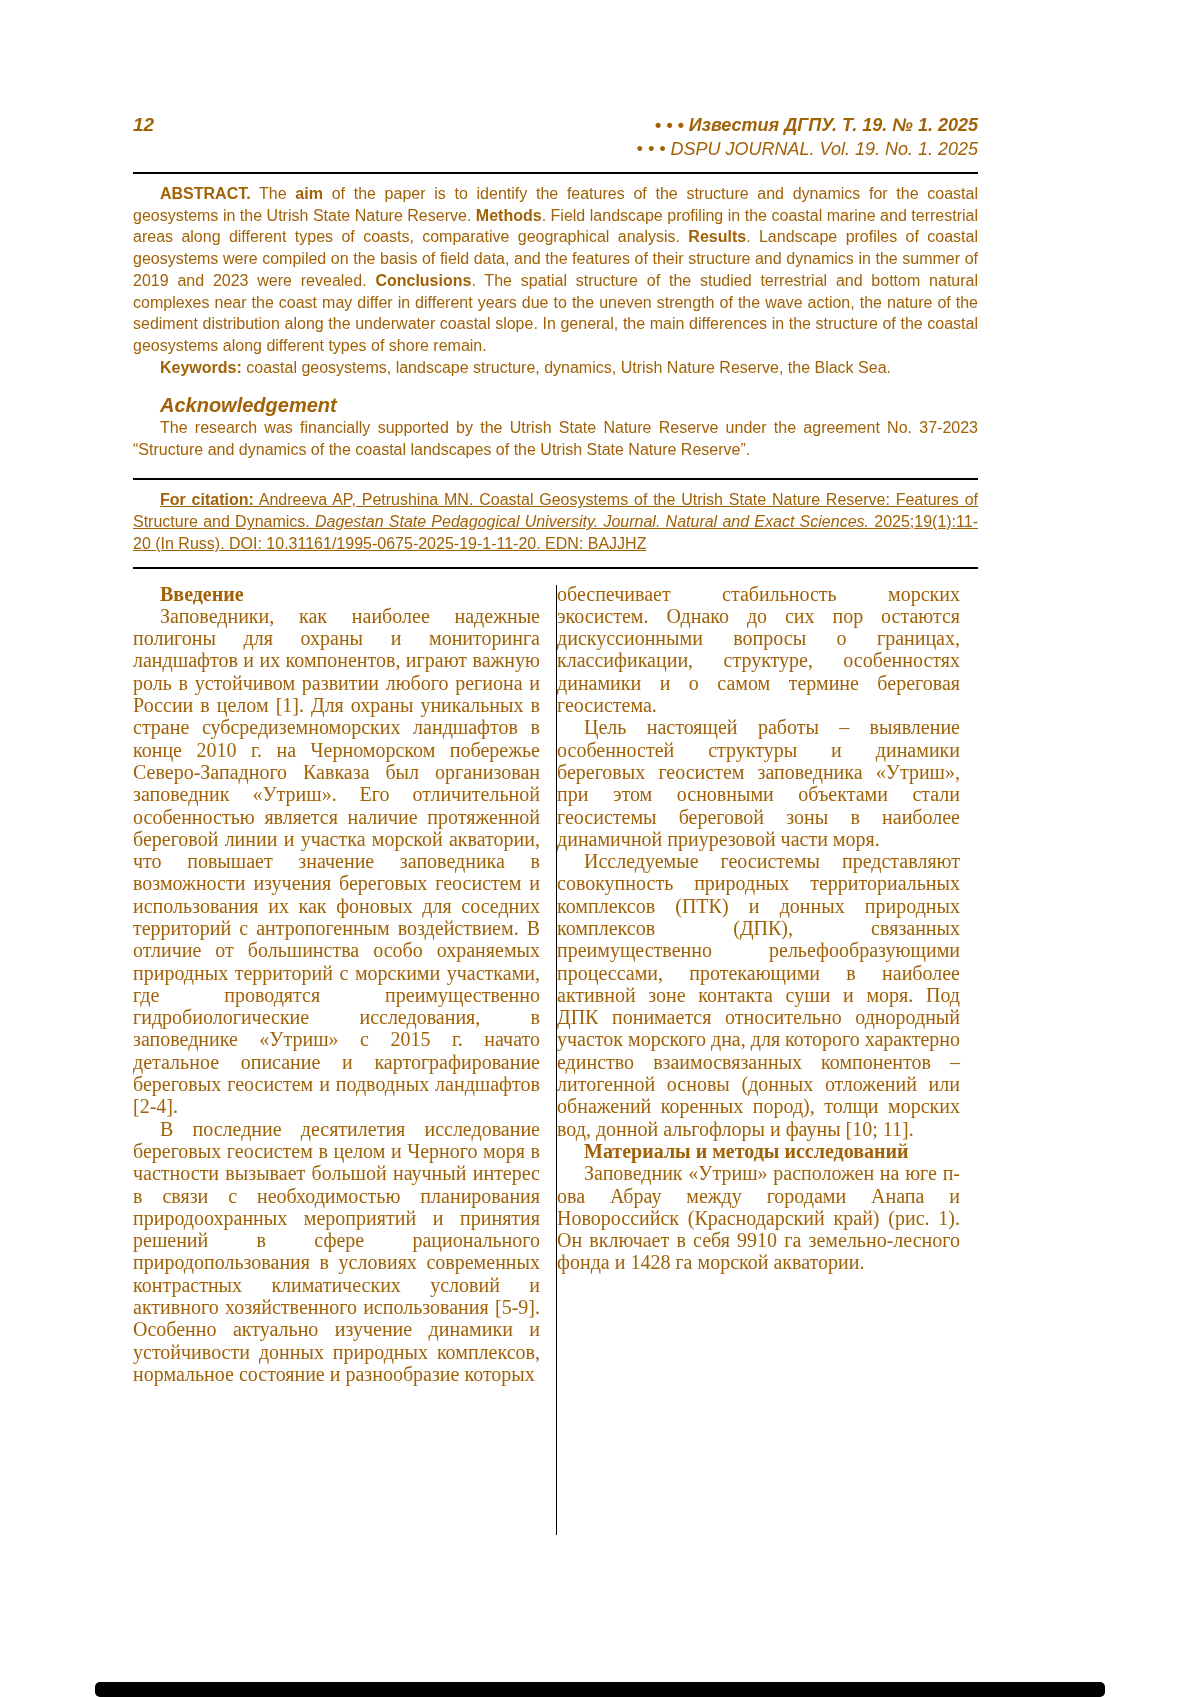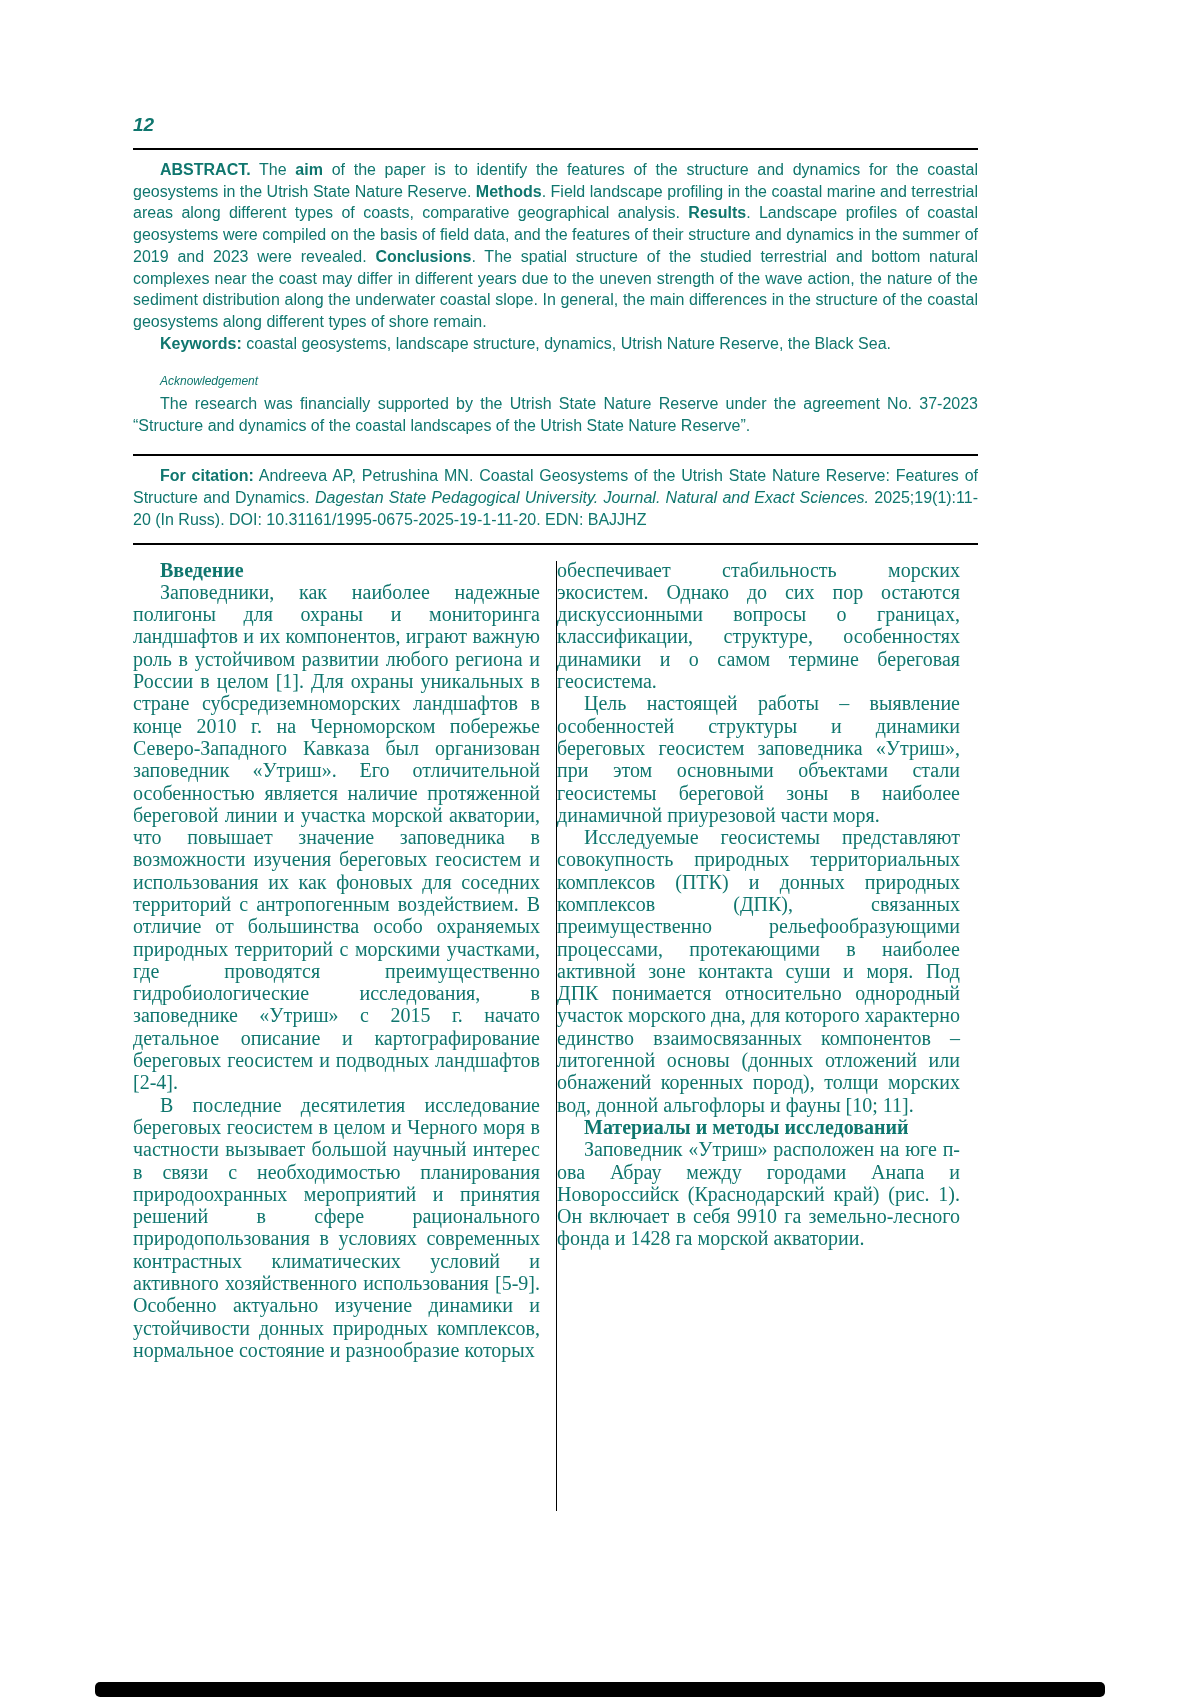--- a/index.html
+++ b/index.html
@@ -2,21 +2,21 @@
 <html lang="ru"><head>
 <meta charset="utf-8">
 <style>
   * { margin: 0; padding: 0; box-sizing: border-box; }
   html, body { background: #ffffff; }
   .page {
     position: relative;
     width: 1200px;
     height: 1697px;
     background: #ffffff;
-    color: #0f766e;
+    color: #a16207;
     overflow: hidden;
   }
   .content {
     position: absolute;
     left: 133px;
     top: 113px;
     width: 845px;
   }
 
   
@@ -49,27 +49,27 @@
     font-family: "Liberation Sans", sans-serif;
     font-size: 16px;
     line-height: 21.7px;
     text-align: justify;
   }
   .indent { text-indent: 27px; }
   .abstract-block { margin-top: 9px; }
   .ack-block { margin-top: 17px; }
   .ack-title {
     font-family: "Liberation Sans", sans-serif;
-    font-size: 12px;
+    font-size: 20px;
     line-height: 21.7px;
-    font-weight: normal;
+    font-weight: bold;
     font-style: italic;
     text-indent: 27px;
   }
-  .citation-block { padding: 9px 0 12px; }
+  .citation-block { padding: 9px 0 12px; text-decoration: underline; }
 
   
   .body-section {
     position: relative;
     margin-top: 14px;
     display: flex;
   }
   .col {
     font-family: "Liberation Serif", serif;
     font-size: 20px;
@@ -105,20 +105,24 @@
   }
 </style>
 </head>
 <body>
 
 <div class="page">
   <div class="content">
 
     <header class="running-head">
       <div class="page-number">12</div>
+      <div class="journal-lines">
+        <div class="journal-ru">• • • Известия ДГПУ. Т. 19. № 1. 2025</div>
+        <div class="journal-en">• • • DSPU JOURNAL. Vol. 19. No. 1. 2025</div>
+      </div>
     </header>
     <div class="rule rule-header"></div>
 
     <section class="abstract-block" lang="en">
       <p class="sans-p indent"><b>ABSTRACT.</b> The <b>aim</b> of the paper is to identify the features of the structure and dynamics for the coastal geosystems in the Utrish State Nature Reserve. <b>Methods</b>. Field landscape profiling in the coastal marine and terrestrial areas along different types of coasts, comparative geographical analysis. <b>Results</b>. Landscape profiles of coastal geosystems were compiled on the basis of field data, and the features of their structure and dynamics in the summer of 2019 and 2023 were revealed. <b>Conclusions</b>. The spatial structure of the studied terrestrial and bottom natural complexes near the coast may differ in different years due to the uneven strength of the wave action, the nature of the sediment distribution along the underwater coastal slope. In general, the main differences in the structure of the coastal geosystems along different types of shore remain.</p>
       <p class="sans-p indent"><b>Keywords:</b> coastal geosystems, landscape structure, dynamics, Utrish Nature Reserve, the Black Sea.</p>
     </section>
 
     <section class="ack-block" lang="en">
       <p class="ack-title">Acknowledgement</p>

